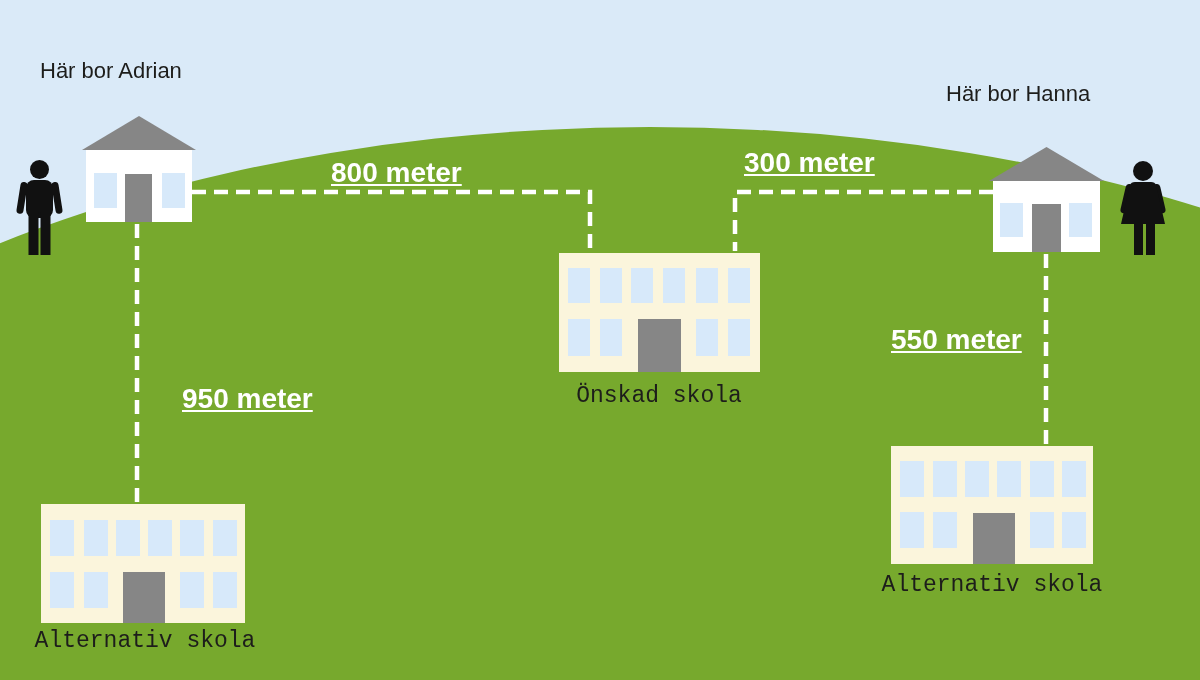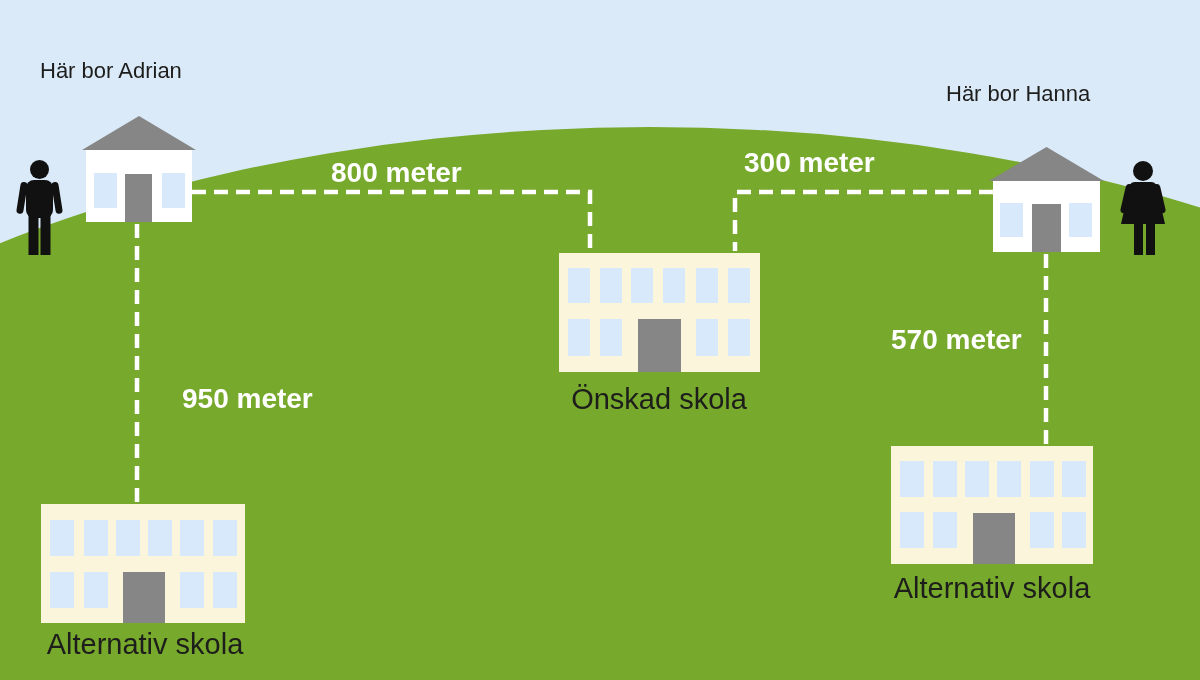--- a/index.html
+++ b/index.html
@@ -32,25 +32,25 @@
   
   .school{position:absolute;background:var(--c-building,#fbf5dc);z-index:2;}
 
   
   .name-label{
     position:absolute;z-index:3;color:var(--c-label-text,#1d1d1b);
     font-size:22px;white-space:nowrap;
   }
   .dist-label{
     position:absolute;z-index:3;color:var(--c-distance-text,#ffffff);
-    font-size:28px;font-weight:bold;white-space:nowrap;
+    font-size:28px;font-weight:bold;white-space:nowrap;text-decoration:underline;
   }
   .school-label{
     position:absolute;z-index:3;color:var(--c-label-text,#1d1d1b);
-    font-size:29px;white-space:nowrap;transform:translateX(-50%);
+    font-size:23px;white-space:nowrap;transform:translateX(-50%);font-family:Liberation Mono, monospace;
   }
 </style>
 </head>
 <body>
 
 <div id="stage">
 
   <svg id="scene-svg" width="1200" height="680" viewBox="0 0 1200 680">
     <rect class="sky" x="0" y="0" width="1200" height="680"></rect>
     <ellipse class="hill" cx="650" cy="728" rx="1100" ry="601"></ellipse>
@@ -136,19 +136,19 @@
     <div class="win" style="left:139px;top:66px;width:24px;height:36px;"></div>
     <div class="win" style="left:171px;top:66px;width:24px;height:36px;"></div>
   </div>
 
   <div class="name-label" style="left:40px;top:58px;">Här bor Adrian</div>
   <div class="name-label" style="left:946px;top:81px;">Här bor Hanna</div>
 
   <div class="dist-label" style="left:331px;top:157px;">800 meter</div>
   <div class="dist-label" style="left:744px;top:147px;">300 meter</div>
   <div class="dist-label" style="left:146px;top:383px;margin-left:36px;">950 meter</div>
-  <div class="dist-label" style="left:891px;top:324px;">570 meter</div>
+  <div class="dist-label" style="left:891px;top:324px;">550 meter</div>
 
   <div class="school-label" style="left:659px;top:383px;">Önskad skola</div>
   <div class="school-label" style="left:145px;top:628px;">Alternativ skola</div>
   <div class="school-label" style="left:992px;top:572px;">Alternativ skola</div>
 
 </div>
 
 </body></html>

